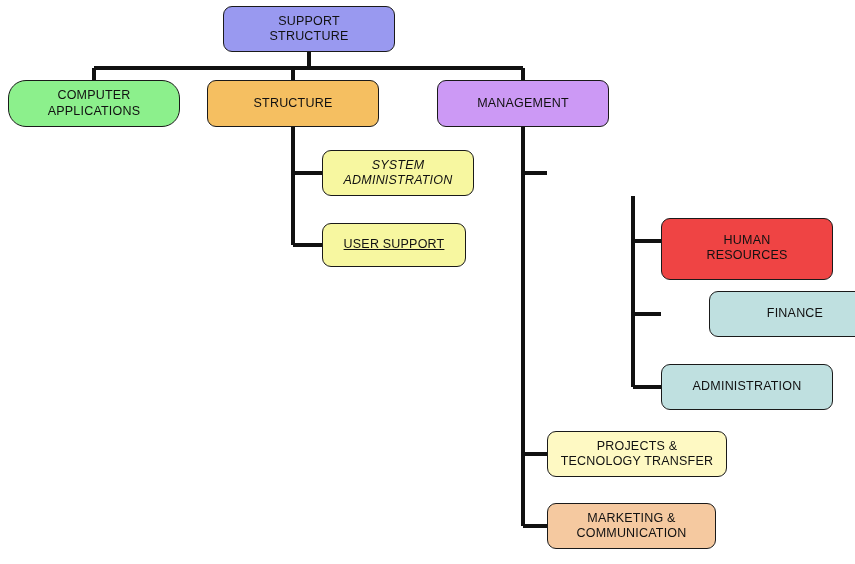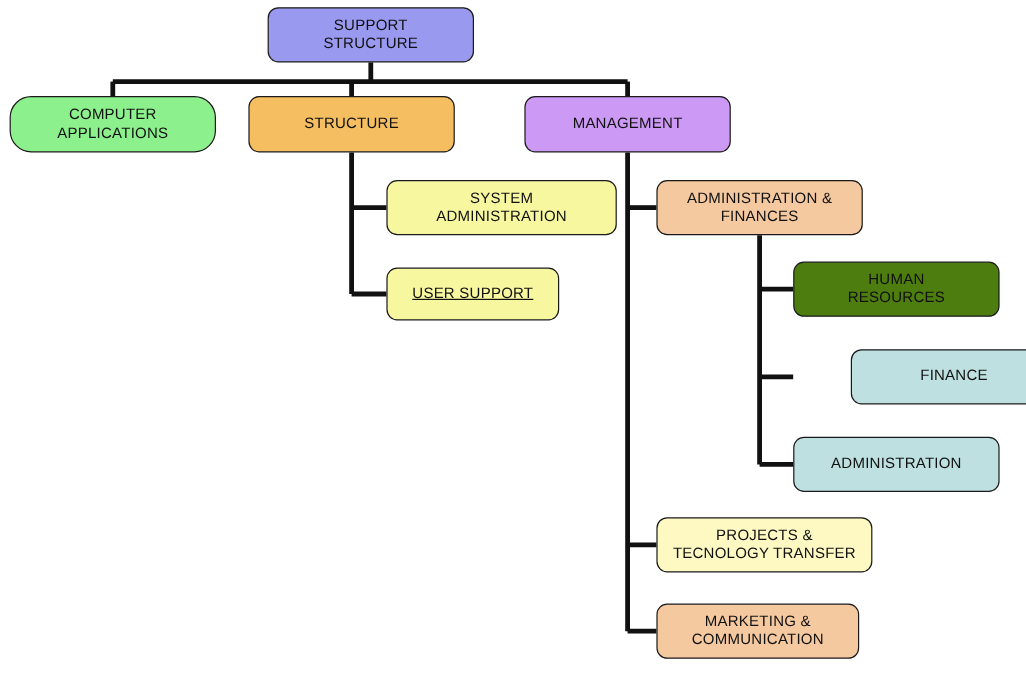--- a/index.html
+++ b/index.html
@@ -84,35 +84,31 @@
   </div>
 
   <div class="node" style="left:207px; top:80px; width:172px; height:47px; background:#f5bf61;">
     <span>STRUCTURE</span>
   </div>
 
   <div class="node" style="left:437px; top:80px; width:172px; height:47px; background:#cc99f5;text-align:center;">
     <span>MANAGEMENT</span>
   </div>
 
-  <div class="node" style="left:322px; top:150px; width:192px; height:46px; background:#f7f7a0;">
+  <div class="node" style="left:322px; top:150px; width:152px; height:46px; background:#f7f7a0;font-style:italic;">
     <span>SYSTEM
 ADMINISTRATION</span>
   </div>
 
   <div class="node" style="left:322px; top:223px; width:144px; height:44px; background:#f7f7a0;text-decoration:underline;">
     <span>USER SUPPORT</span>
   </div>
 
-  <div class="node" style="left:547px; top:150px; width:172px; height:46px; background:#f5c9a0;">
-    <span>ADMINISTRATION &amp;
-FINANCES</span>
-  </div>
 
-  <div class="node" style="left:661px; top:218px; width:172px; height:46px; background:#4d7c0f;">
+  <div class="node" style="left:661px; top:218px; width:172px; height:62px; background:#ef4444;align-items:flex-end;">
     <span>HUMAN
 RESOURCES</span>
   </div>
 
   <div class="node" style="left:661px; top:291px; width:172px; height:46px; background:#bfe0e0;margin-left:48px;">
     <span>FINANCE</span>
   </div>
 
   <div class="node" style="left:661px; top:364px; width:172px; height:46px; background:#bfe0e0;">
     <span>ADMINISTRATION</span>

